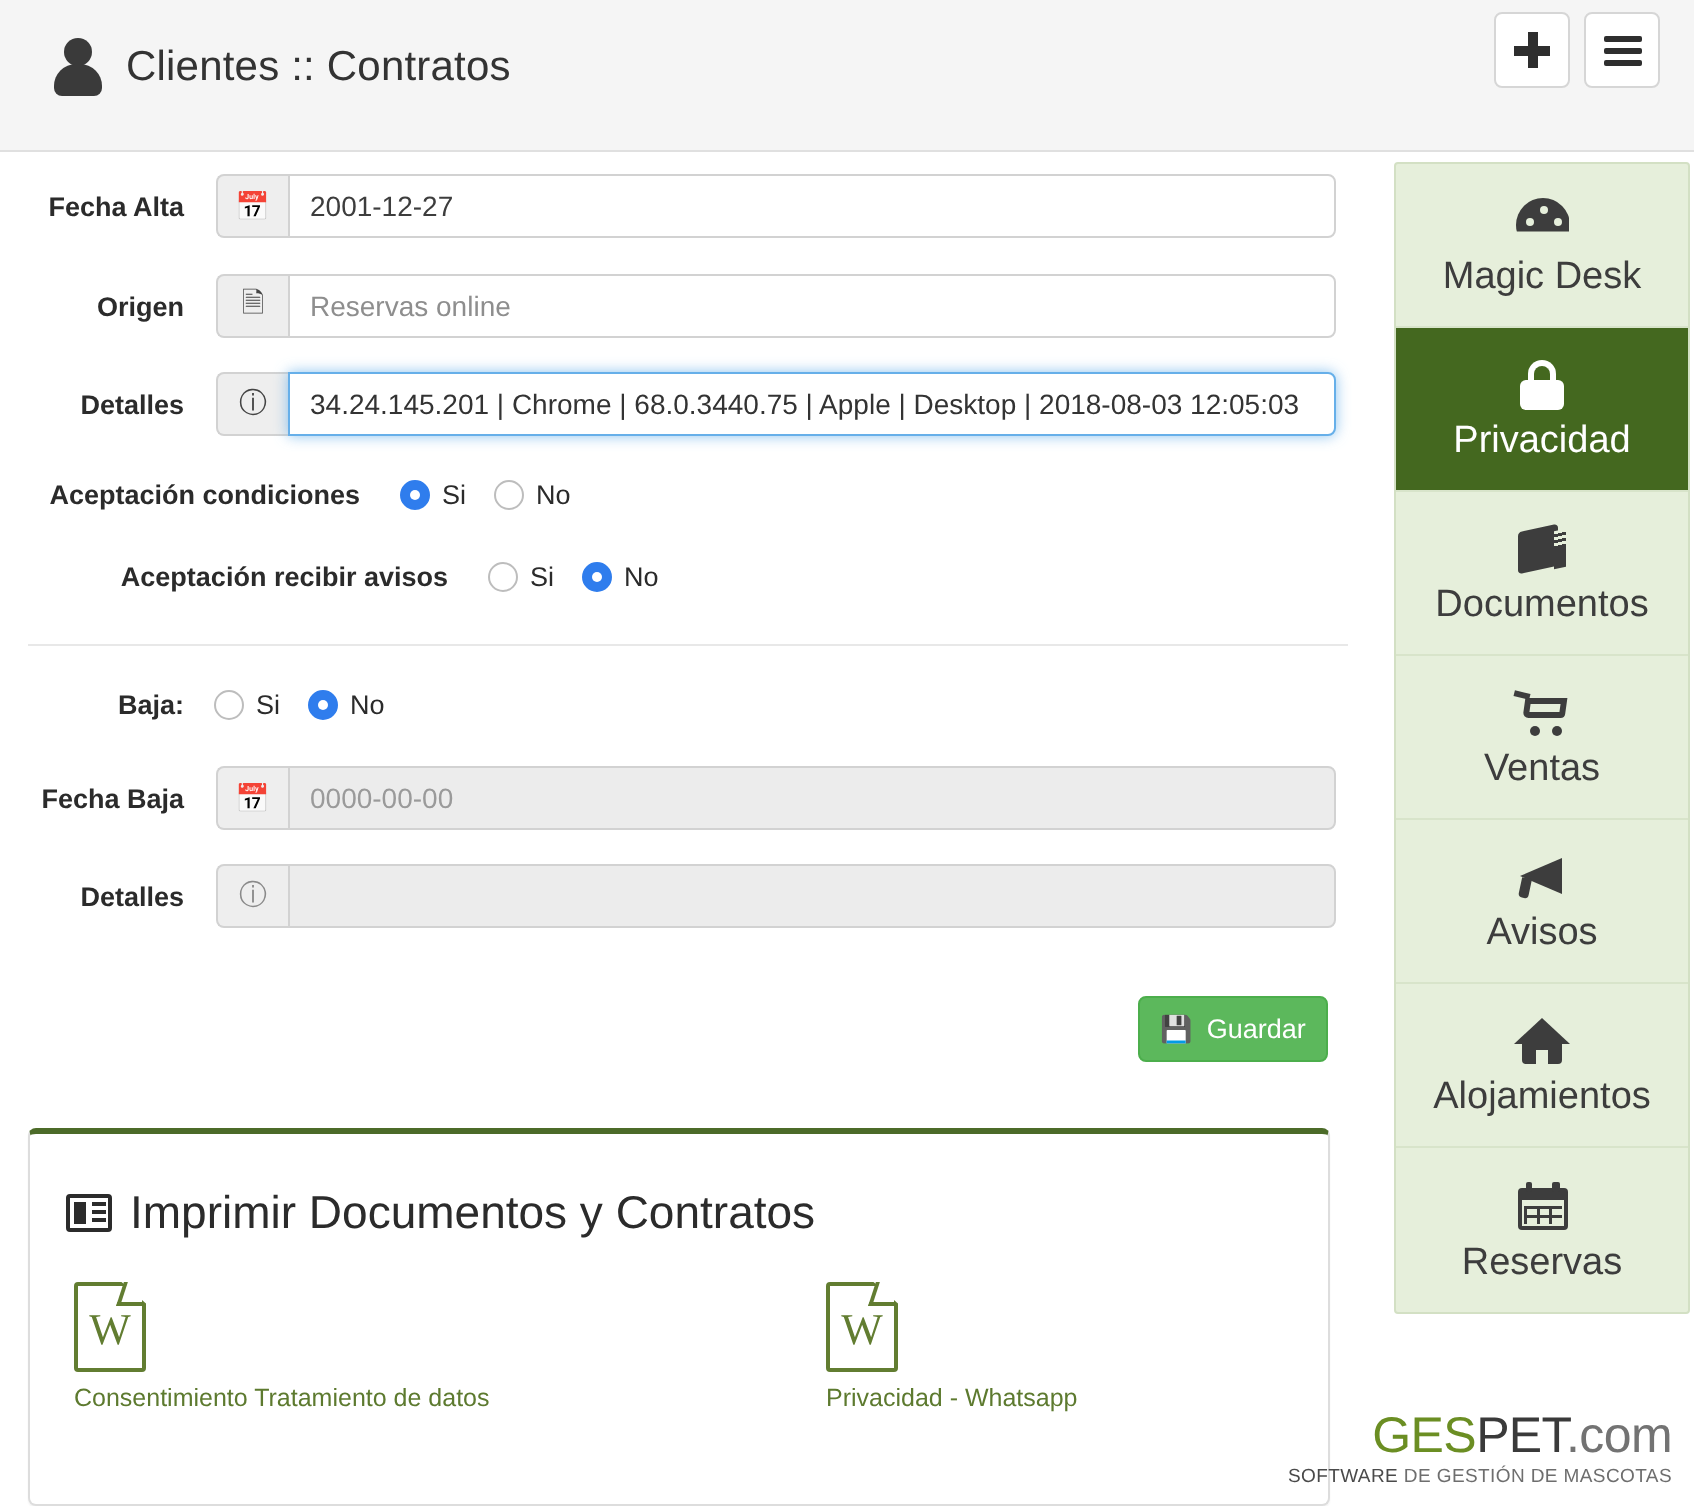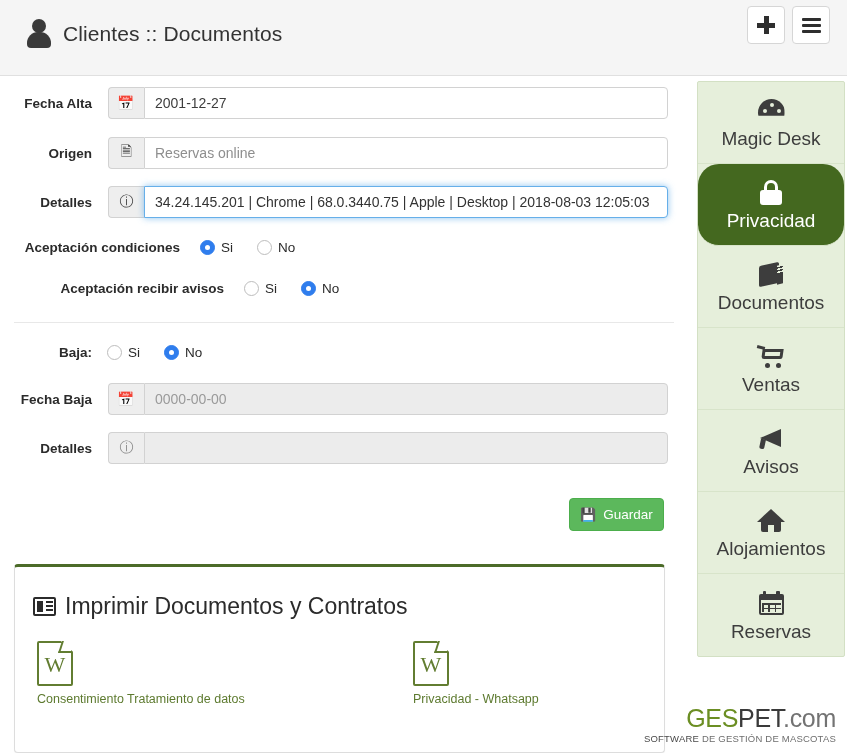--- a/index.html
+++ b/index.html
@@ -128,21 +128,21 @@
   .in-field.muted { color: #8e8e8e; }
   .in-field.disabled, .in-addon.disabled { background: #ececec; color: #8a8a8a; }
   .in-addon.disabled { background: #eeeeee; }
   .input-group.focused .in-field {
     border-color: #66afe9;
     box-shadow: 0 0 7px rgba(102,175,233,.75);
     color: #333;
   }
 
   
-  .radio-row { display: flex; align-items: flex-start; gap: 24px; }
+  .radio-row { display: flex; align-items: flex-start; gap: 14px; }
   .radio-item { display: flex; align-items: center; gap: 6px; cursor: pointer; }
   .radio-dot {
     width: 15px; height: 15px; border-radius: 50%;
     border: 1.6px solid #bdbdbd; background: #fff;
     display: inline-block; position: relative;
   }
   .radio-dot.on {
     background: #2f7ded; border-color: #2f7ded;
   }
   .radio-dot.on::after {
@@ -268,21 +268,20 @@
     display: flex; flex-direction: column;
     align-items: center; justify-content: center;
     gap: 6px;
     cursor: pointer;
     color: #3d3d3d;
   }
   .side-item:last-child { border-bottom: none; }
   .side-item.active {
     background: #44681f;
     color: #ffffff;
-    border-radius: 21px;
   }
   .side-label { font-size: 19px; line-height: 1; }
   .side-ico { height: 26px; display: flex; align-items: center; justify-content: center; }
 
   
   .ico-gauge { width: 27px; height: 22px; position: relative; }
   .ico-gauge .arc {
     position: absolute; left: 0; top: 0;
     width: 27px; height: 27px; border-radius: 50%;
     background: #3d3d3d;
@@ -428,21 +427,21 @@
 <body>
 
 <div class="app">
 
   <div class="header">
     <div class="header-title-wrap">
       <span class="user-icon">
         <span class="head"></span>
           <span class="body"></span>
       </span>
-      <span class="header-title">Clientes :: Documentos</span>
+      <span class="header-title">Clientes :: Contratos</span>
     </div>
     <div class="header-btns">
       <div class="hdr-btn">
         <span class="plus-glyph"></span>
       </div>
       <div class="hdr-btn">
         <span class="burger-glyph">
           <span></span>
             <span></span>
             <span></span>

